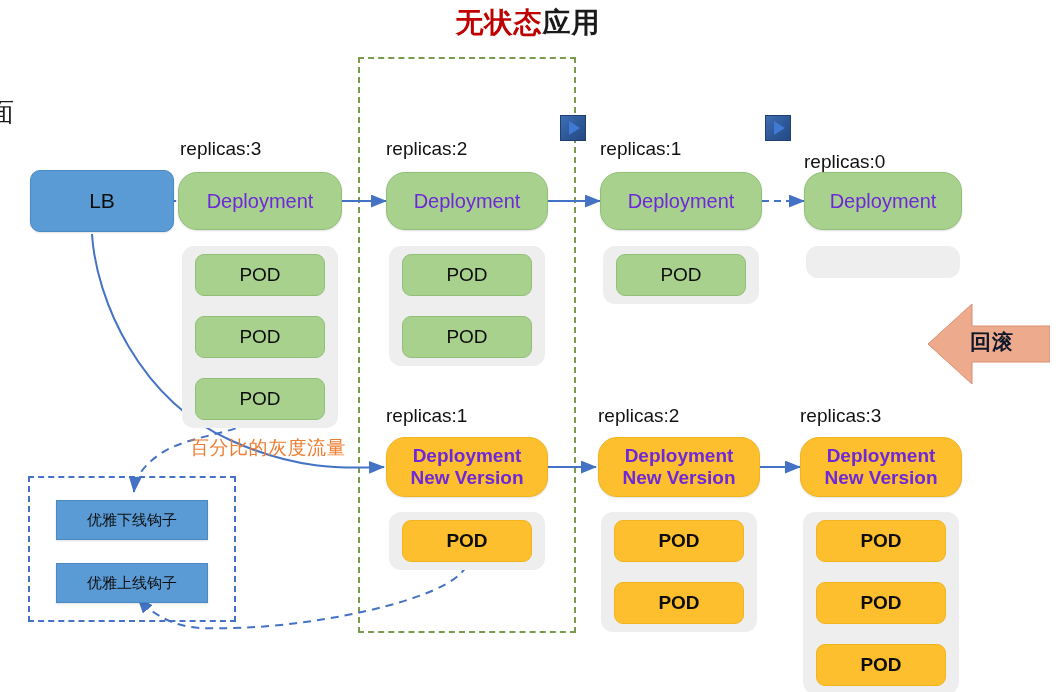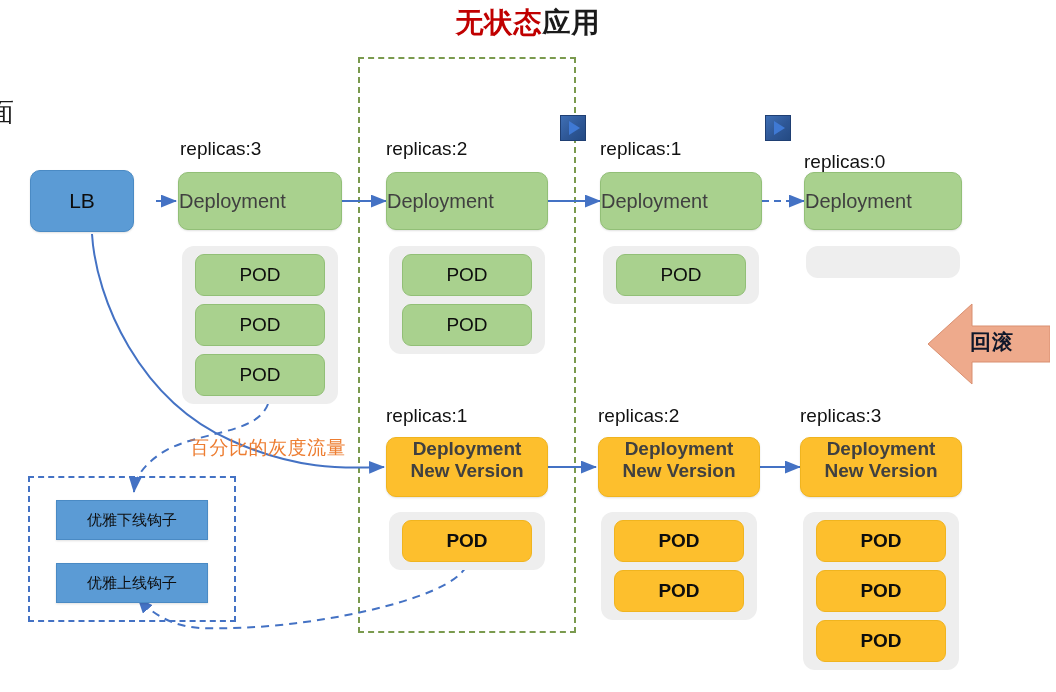--- a/index.html
+++ b/index.html
@@ -53,57 +53,57 @@
   
   .replicas{
     font-size:19px;
     color:#111;
     text-align:left;
     white-space:nowrap;
   }
 
   
   .dep{
-    border-radius:10px;
-    display:flex;align-items:center;
+    border-radius:19px;
+    display:flex;align-items:center;justify-content:center;
     text-align:center;
     font-size:20px;
-    color:#404040;
+    color:#6d28d9;
     line-height:1.15;
   }
   .dep.green{
     background:#a9d18e;
     border:1px solid #92bf77;
     box-shadow:0 1px 2px rgba(0,0,0,.12);
   }
   .dep.amber{
     background:#fdbf2d;
     border:1px solid #f0b41f;
     box-shadow:0 1px 2px rgba(0,0,0,.12);
     font-weight:600;
     font-size:19px;
   }
 
   
   #lb{
-    left:30px; top:170px; width:104px; height:62px;
+    left:30px; top:170px; width:144px; height:62px;
     background:#5b9bd5;
     border:1px solid #4a8ac4;
     border-radius:10px;
     display:flex;align-items:center;justify-content:center;
     font-size:21px;color:#0d0d0d;
     box-shadow:0 1px 2px rgba(0,0,0,.12);
   }
 
   
   .podgroup{
     background:#eeeeee;
     border-radius:12px;
     padding:8px 13px;
-    display:flex;flex-direction:column;gap:8px;
+    display:flex;flex-direction:column;gap:20px;
   }
   .pod{
     height:40px;
     border-radius:9px;
     display:flex;align-items:center;justify-content:center;
     font-size:19px;color:#0d0d0d;
   }
   .pod.green{background:#a9d18e;border:1px solid #92bf77;}
   .pod.amber{background:#fdbf2d;border:1px solid #f0b41f;font-weight:600;}
 

